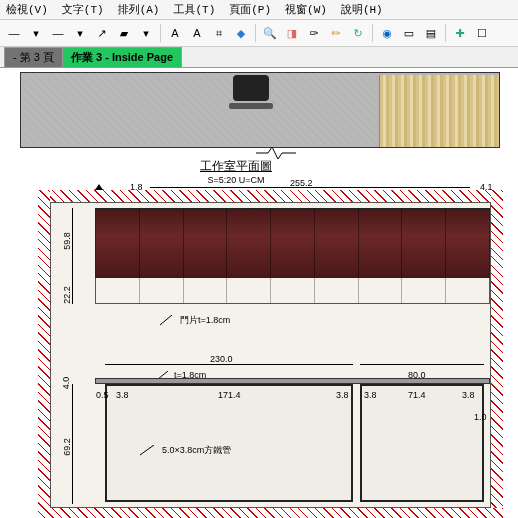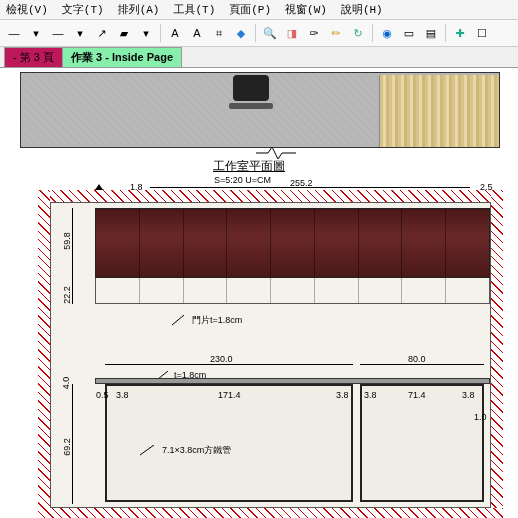--- a/index.html
+++ b/index.html
@@ -3,33 +3,33 @@
 <meta charset="utf-8">
 <style>
 * { margin: 0; padding: 0; box-sizing: border-box; }
 body { font-family: "Microsoft JhengHei", sans-serif; font-size: 11px; background: #fff; width: 518px; height: 518px; overflow: hidden; position: relative; }
 .menubar { display: flex; gap: 14px; padding: 2px 6px; font-size: 11px; border-bottom: 1px solid #ccc; background: #f5f5f5; }
 .menubar span { cursor: default; font-family: Liberation Mono, monospace; }
 .toolbar { display: flex; align-items: center; gap: 2px; padding: 3px 4px; border-bottom: 1px solid #ccc; background: #f8f8f8; }
 .tbtn { width: 20px; height: 20px; display: inline-flex; align-items: center; justify-content: center; border: 1px solid transparent; }
 .sep { width: 1px; height: 18px; background: #ccc; margin: 0 2px; }
 .tabbar { display: flex; padding: 0 4px; background: #f0f0f0; border-bottom: 1px solid #999; font-size: 11px; }
-.tab { padding: 2px 8px; border: 1px solid #999; border-bottom: none; margin-right: -1px; background: #be185d; }
-.tab.active { background: #86efac; font-weight: bold; }
+.tab { padding: 2px 8px; border: 1px solid #999; border-bottom: none; margin-right: -1px; background: #737373; }
+.tab.active { background: #22c55e; font-weight: bold; }
 .canvas { position: relative; width: 518px; height: 470px; background: #fff; overflow: hidden; }
 
 
 .plan-top { position: absolute; left: 20px; top: 4px; width: 480px; height: 76px; background: #b8b8b8; background-image: repeating-linear-gradient(45deg, rgba(0,0,0,0.02) 0 2px, transparent 2px 6px); border: 1px solid #333; }
 .plan-chair { position: absolute; left: 206px; top: 2px; width: 48px; height: 34px; }
 .plan-chair .seat { width: 36px; height: 26px; background: #222; border-radius: 4px; margin: 0 auto; }
 .plan-chair .base { width: 44px; height: 6px; background: #555; margin: 2px auto 0; border-radius: 2px; }
 .plan-wood { position: absolute; right: 0; top: 2px; width: 120px; height: 72px; background: repeating-linear-gradient(90deg, #d8c48a 0 3px, #e8d8a8 3px 6px, #d0b878 6px 9px); border-left: 1px solid #888; }
 
 .title1 { position: absolute; left: 200px; top: 90px; text-align: center; font-size: 12px; }
-.title1 .t { text-decoration: underline; margin-left: 13px; }
+.title1 .t { text-decoration: underline; }
 .title1 .s { font-size: 9px; }
 .break-line { position: absolute; left: 256px; top: 78px; }
 
 
 .hatch { position: absolute; background: #fff; border: none; }
 .hatch::before { content: ""; position: absolute; inset: 0; background: repeating-linear-gradient(45deg, #c00 0 1px, transparent 1px 6px); }
 .elev-wrap { position: absolute; left: 38px; top: 122px; width: 465px; height: 330px; }
 .elev-wrap .wall-top { position: absolute; left: 0; top: 0; width: 465px; height: 12px; }
 .elev-wrap .wall-left { position: absolute; left: 0; top: 0; width: 12px; height: 330px; }
 .elev-wrap .wall-right { position: absolute; right: 0; top: 0; width: 12px; height: 330px; }
@@ -116,21 +116,21 @@
     </svg>
 
   <div class="title1">
     <div class="t">工作室平面圖</div>
     <div class="s">S=5:20  U=CM</div>
   </div>
 
   <div class="dim" style="left:130px; top:114px">1.8</div>
   <div class="dim-line" style="left:150px; top:119px; width:320px"></div>
   <div class="dim" style="left:290px; top:110px">255.2</div>
-  <div class="dim" style="left:480px; top:114px">2.5</div>
+  <div class="dim" style="left:480px; top:114px">4.1</div>
 
   <svg class="section-mark" width="30" height="30">
     <circle cx="15" cy="15" r="10" stroke="#000" fill="#fff"></circle>
     <path d="M15 5 L15 25 M5 15 L25 15" stroke="#000"></path>
     <path d="M15 0 L11 6 L19 6 Z" fill="#000"></path>
     <text x="10" y="14" font-size="7">A</text>
   </svg>
 
   <div class="elev-wrap">
     <div class="hatch wall-top"></div>
@@ -163,30 +163,30 @@
       <div class="pane"></div>
       <div class="pane"></div>
       <div class="pane"></div>
       <div class="pane"></div>
       <div class="pane"></div>
       <div class="pane"></div>
       <div class="pane"></div>
       <div class="pane"></div>
   </div>
 
-  <div class="leader" style="left:172px; top:246px">
+  <div class="leader" style="left:160px; top:246px">
     <svg width="20" height="12" style="vertical-align:middle">
         <path d="M0 10 L12 0" stroke="#000"></path>
       </svg><span>門片t=1.8cm</span>
   </div>
 
   <div class="dim-line" style="left:105px; top:296px; width:248px"></div>
   <div class="dim" style="left:210px; top:286px">230.0</div>
   <div class="dim-line" style="left:360px; top:296px; width:124px"></div>
-  <div class="dim" style="left:408px; top:286px">80.0</div>
+  <div class="dim" style="left:408px; top:302px">80.0</div>
 
   <div class="leader" style="left:158px; top:302px">
     <svg width="16" height="10" style="vertical-align:middle">
         <path d="M0 8 L10 0" stroke="#000"></path>
       </svg><span>t=1.8cm</span>
   </div>
 
   <div class="tf-top"></div>
   <div class="table-frame tf1"></div>
   <div class="table-frame tf2"></div>
@@ -196,16 +196,16 @@
   <div class="dim" style="left:218px; top:322px">171.4</div>
   <div class="dim" style="left:336px; top:322px">3.8</div>
   <div class="dim" style="left:364px; top:322px">3.8</div>
   <div class="dim" style="left:408px; top:322px">71.4</div>
   <div class="dim" style="left:462px; top:322px">3.8</div>
   <div class="dim" style="left:474px; top:344px">1.0</div>
 
   <div class="leader" style="left:140px; top:376px">
     <svg width="22" height="12" style="vertical-align:middle">
         <path d="M0 10 L14 0" stroke="#000"></path>
-      </svg><span>7.1×3.8cm方鐵管</span>
+      </svg><span>5.0×3.8cm方鐵管</span>
   </div>
 
 </div>
 
 </body></html>

